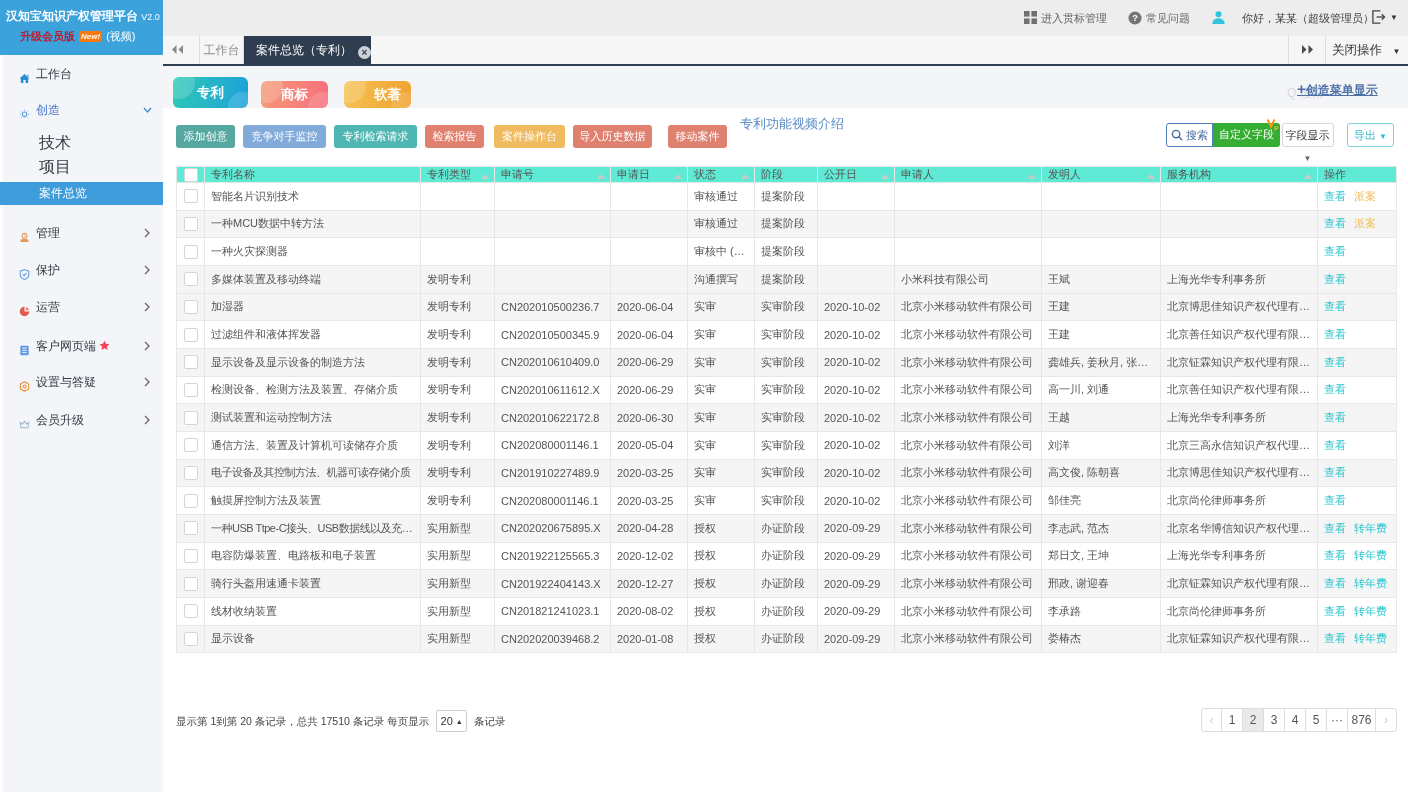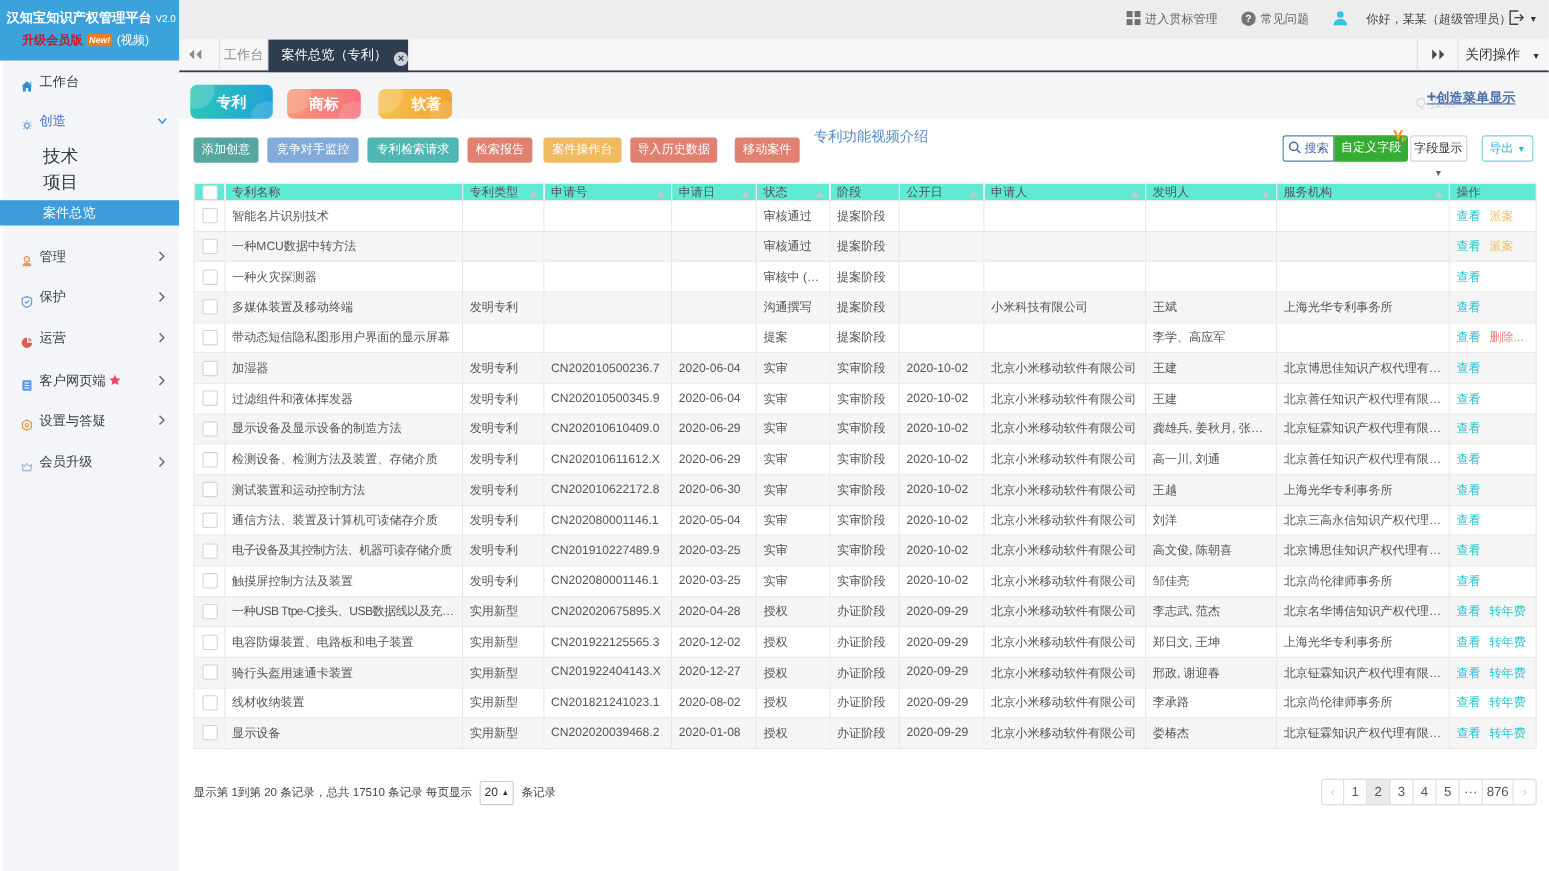--- a/index.html
+++ b/index.html
@@ -339,34 +339,20 @@
           <td></td>
           <td></td>
           <td class="el">沟通撰写</td>
           <td>提案阶段</td>
           <td></td>
           <td class="el">小米科技有限公司</td>
           <td class="el">王斌</td>
           <td class="el">上海光华专利事务所</td>
           <td class="ops"><span class="op-v">查看</span></td>
         </tr>
-<tr>
-          <td class="cbc"><span class="cb"></span></td>
-          <td class="el">带动态短信隐私图形用户界面的显示屏幕</td>
-          <td></td>
-          <td></td>
-          <td></td>
-          <td class="el">提案</td>
-          <td>提案阶段</td>
-          <td></td>
-          <td class="el"></td>
-          <td class="el">李学、高应军</td>
-          <td class="el"></td>
-          <td class="ops"><span class="op-v">查看</span> <span class="op-r">删除...</span></td>
-        </tr>
 <tr class="odd">
           <td class="cbc"><span class="cb"></span></td>
           <td class="el">加湿器</td>
           <td>发明专利</td>
           <td>CN202010500236.7</td>
           <td>2020-06-04</td>
           <td class="el">实审</td>
           <td>实审阶段</td>
           <td>2020-10-02</td>
           <td class="el">北京小米移动软件有限公司</td>

